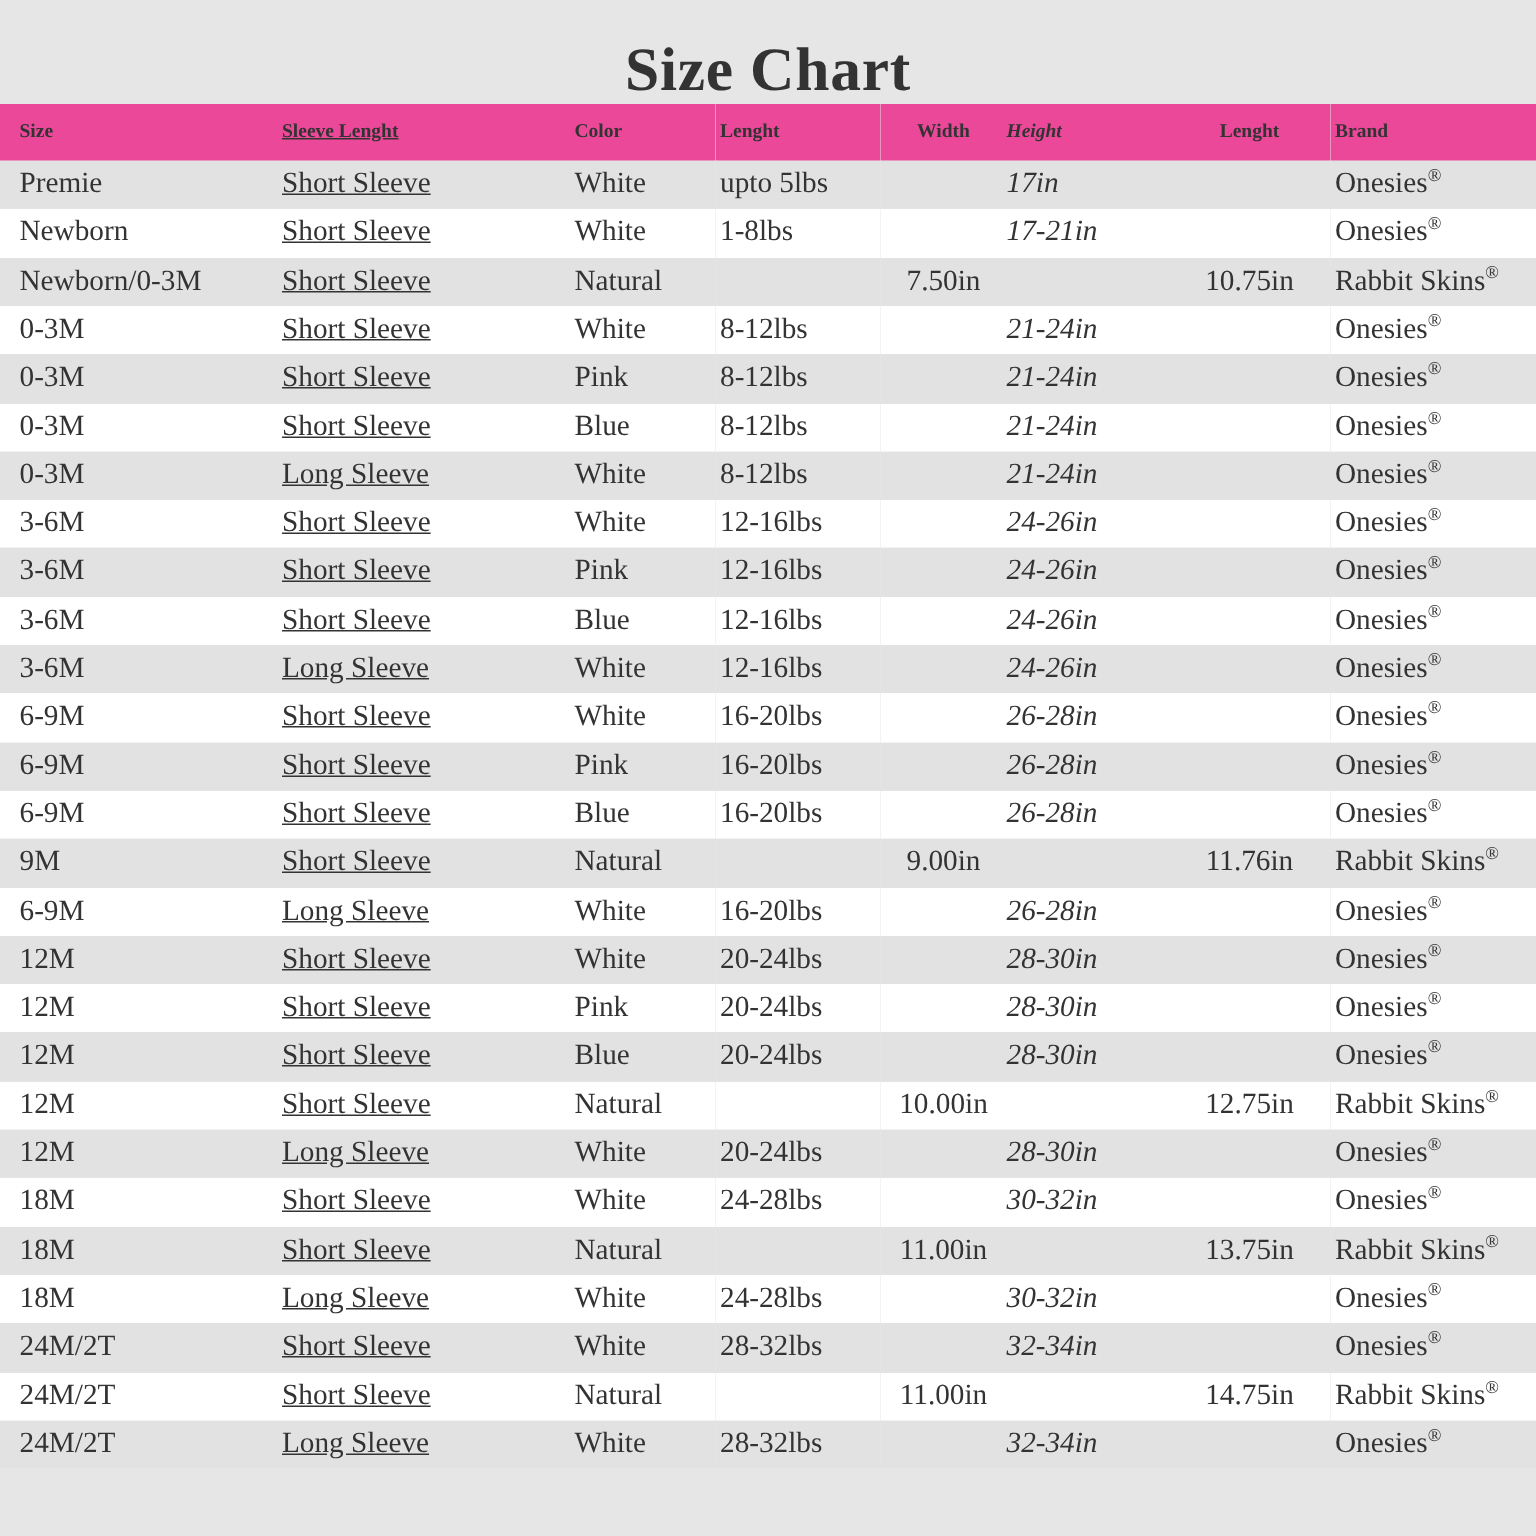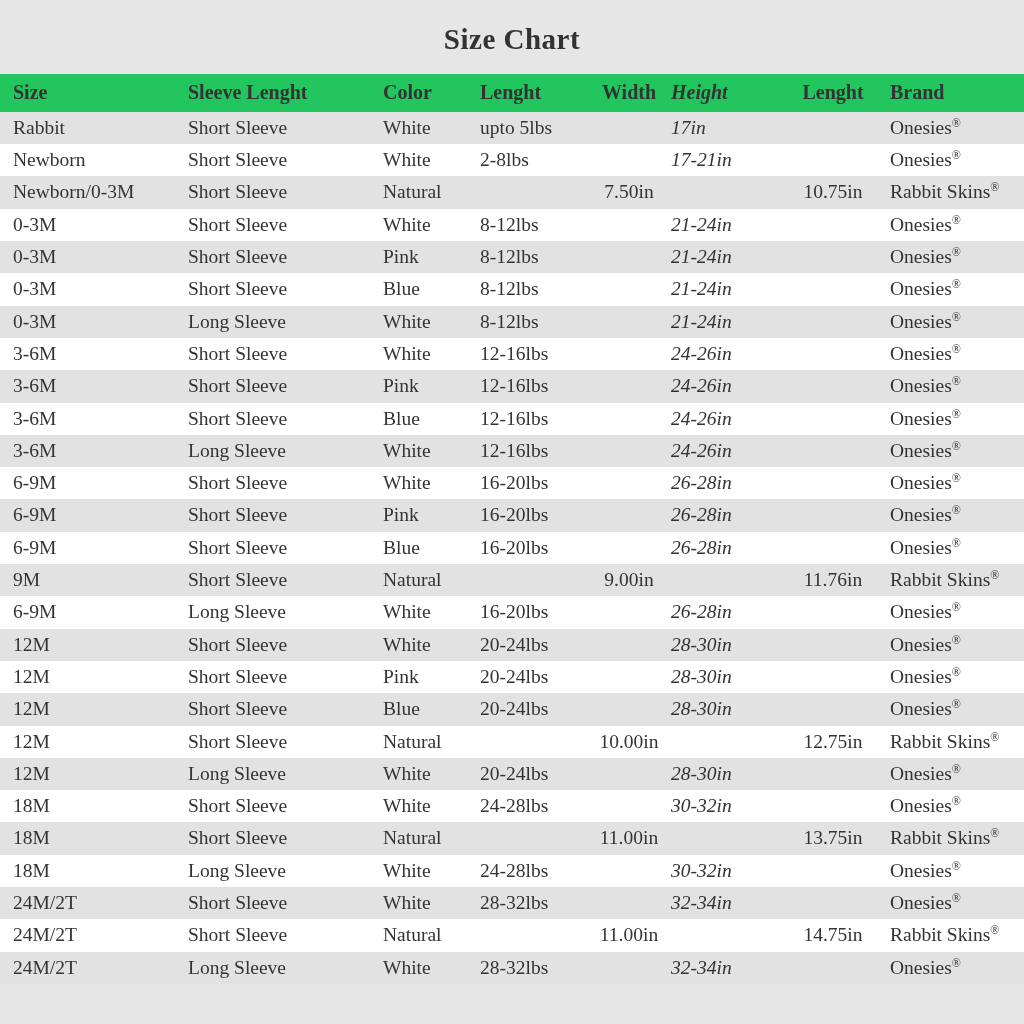--- a/index.html
+++ b/index.html
@@ -17,26 +17,26 @@
   .page {
     width: 1024px;
     height: 1024px;
     box-sizing: border-box;
     background: #e6e6e6;
     display: flex;
     flex-direction: column;
   }
   .title {
     text-align: center;
-    font-size: 29px;
+    font-size: 41px;
     font-weight: bold;
     letter-spacing: 0.5px;
     color: #333333;
     padding-top: 24px;
-    padding-bottom: 18px;
+    padding-bottom: 0;
     line-height: 1.1;
     font-family: "Liberation Serif", serif;
   }
   table {
     border-collapse: collapse;
     width: 100%;
     table-layout: fixed;
     font-size: 19.5px;
   }
   th, td {
@@ -44,34 +44,34 @@
     padding: 0 0 0 4px;
     height: 32.3px;
     line-height: 32.3px;
     white-space: nowrap;
     overflow: hidden;
     font-weight: normal;
     color: #333333;
   }
   thead th {
     font-weight: bold;
-    font-size: 20px;
-    background: #22c55e;
+    font-size: 13px;
+    background: #ec4899;
     height: 36px;
     line-height: 36px;
     padding-bottom: 2px;
   }
   tbody tr.odd td {
     background: #e2e2e2;
   }
   tbody tr.even td {
     background: #ffffff;
   }
   .c0 { width: 167px; padding-left: 13px; }
-  .c1 { width: 192px; padding-left: 8px; }
+  .c1 { width: 192px; padding-left: 8px; text-decoration: underline; }
   .c2 { width: 94px; padding-left: 3px; margin-left: 28px; }
   .c3 { width: 107px; padding-left: 3px; }
   .c4 { width: 78px; padding-left: 3px; text-align: center; }
   .c5 { width: 105px; padding-left: 3px; font-style: italic; }
   .c6 { width: 108px; padding-left: 3px; text-align: center; }
   .c7 { width: 173px; padding-left: 3px; }
   thead th.c0 { padding-left: 13px; }
   thead th.c1 { padding-left: 8px; }
   .sup {
     font-size: 12px;
@@ -94,34 +94,34 @@
         <th class="c2">Color</th>
         <th class="c3">Lenght</th>
         <th class="c4">Width</th>
         <th class="c5">Height</th>
         <th class="c6">Lenght</th>
         <th class="c7">Brand</th>
       </tr>
     </thead>
     <tbody id="table-body">
         <tr class="odd">
-          <td class="c0">Rabbit</td>
+          <td class="c0">Premie</td>
           <td class="c1">Short Sleeve</td>
           <td class="c2">White</td>
           <td class="c3">upto 5lbs</td>
           <td class="c4"></td>
           <td class="c5">17in</td>
           <td class="c6"></td>
           <td class="c7">Onesies<span class="sup">®</span></td>
         </tr>
         <tr class="even">
           <td class="c0">Newborn</td>
           <td class="c1">Short Sleeve</td>
           <td class="c2">White</td>
-          <td class="c3">2-8lbs</td>
+          <td class="c3">1-8lbs</td>
           <td class="c4"></td>
           <td class="c5">17-21in</td>
           <td class="c6"></td>
           <td class="c7">Onesies<span class="sup">®</span></td>
         </tr>
         <tr class="odd">
           <td class="c0">Newborn/0-3M</td>
           <td class="c1">Short Sleeve</td>
           <td class="c2">Natural</td>
           <td class="c3"></td>

